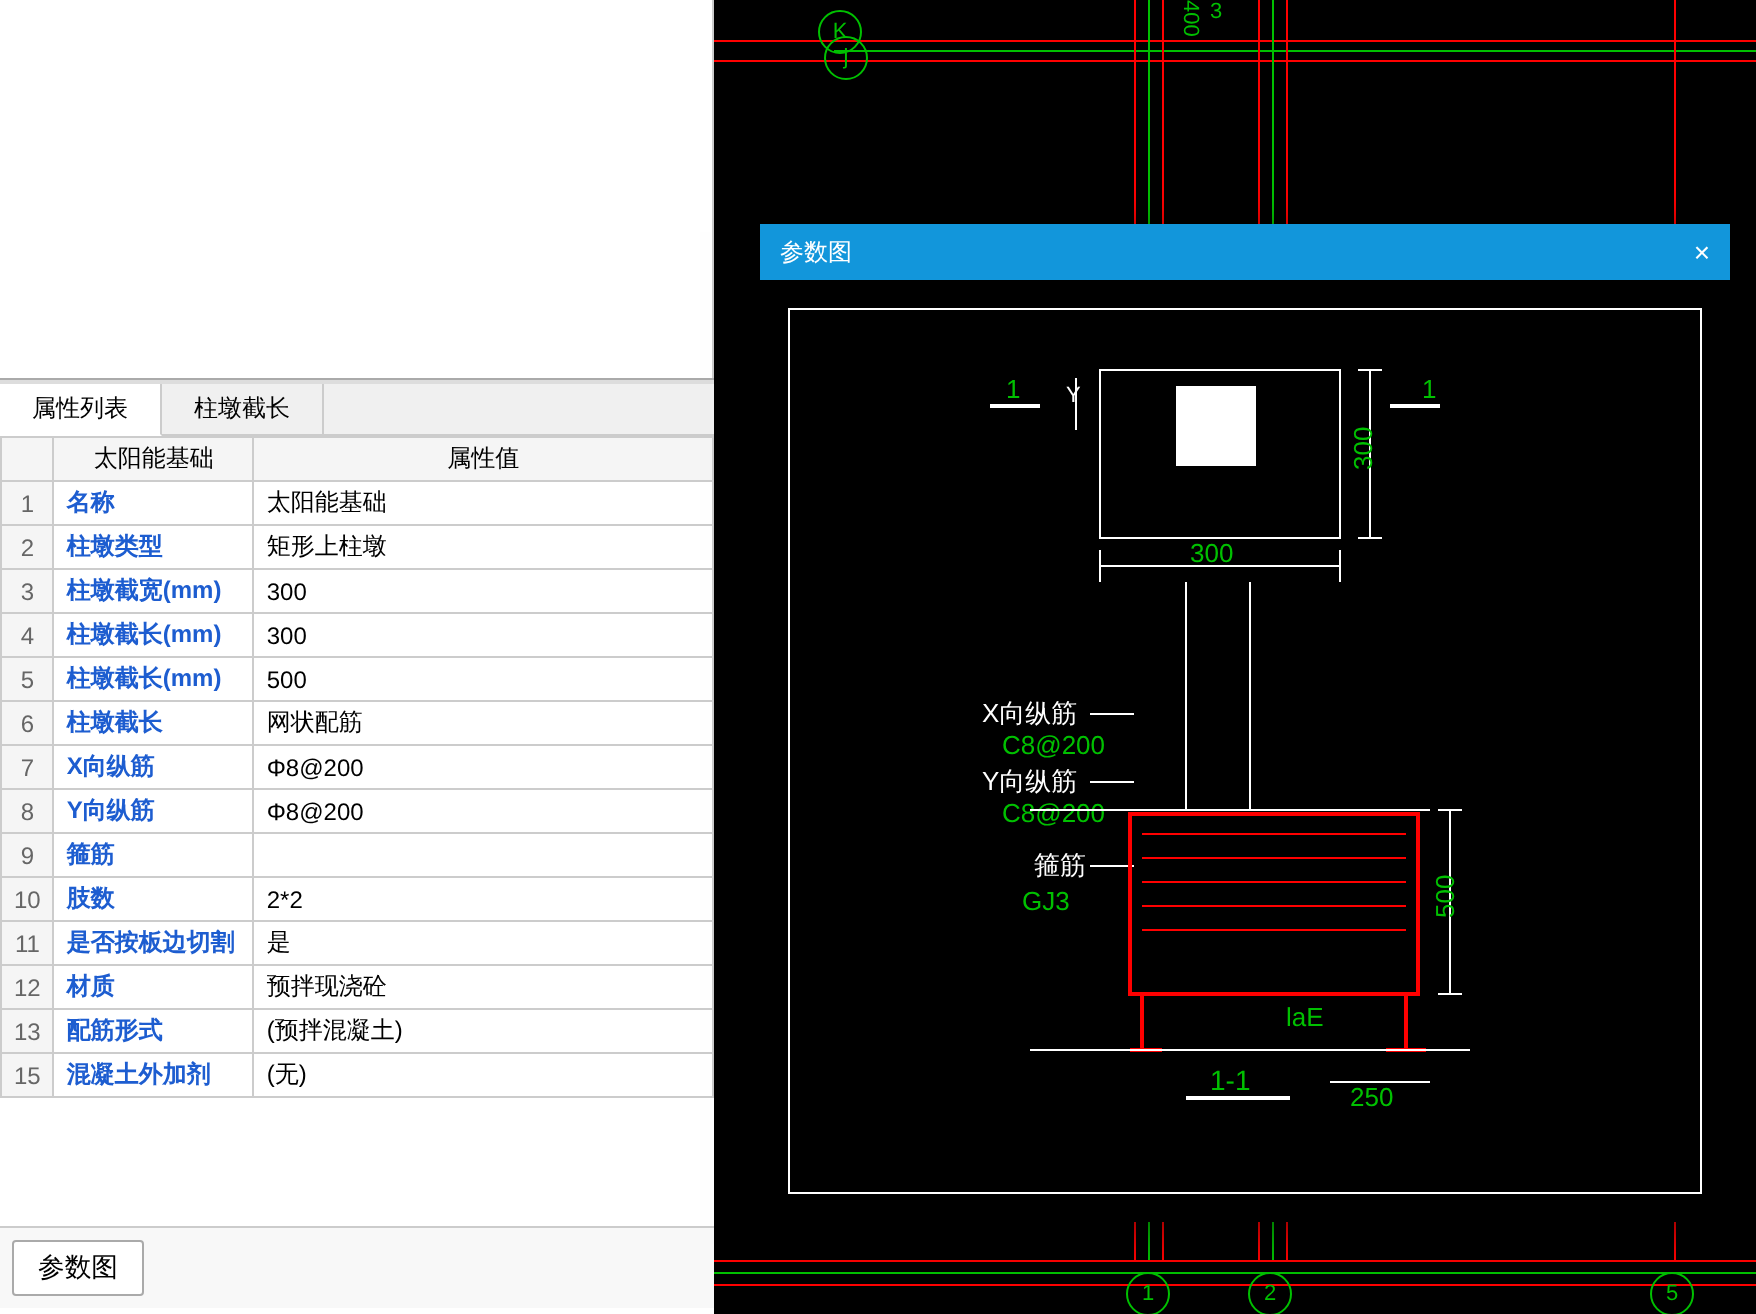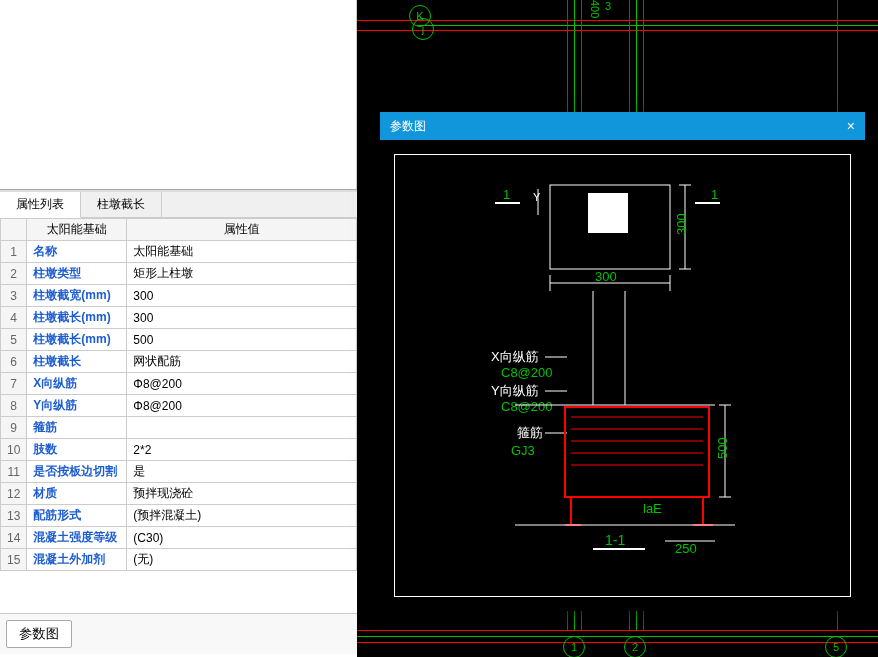--- a/index.html
+++ b/index.html
@@ -123,25 +123,20 @@
           </tr>
           <tr>
             <td class="row-num">12</td>
             <td class="prop-name">材质</td>
             <td class="prop-val">预拌现浇砼</td>
           </tr>
           <tr>
             <td class="row-num">13</td>
             <td class="prop-name">配筋形式</td>
             <td class="prop-val">(预拌混凝土)</td>
-          </tr>
-          <tr>
-            <td class="row-num">14</td>
-            <td class="prop-name">混凝土强度等级</td>
-            <td class="prop-val">(C30)</td>
           </tr>
           <tr>
             <td class="row-num">15</td>
             <td class="prop-name">混凝土外加剂</td>
             <td class="prop-val">(无)</td>
           </tr>
         </tbody>
     </table>
 
   </div>

